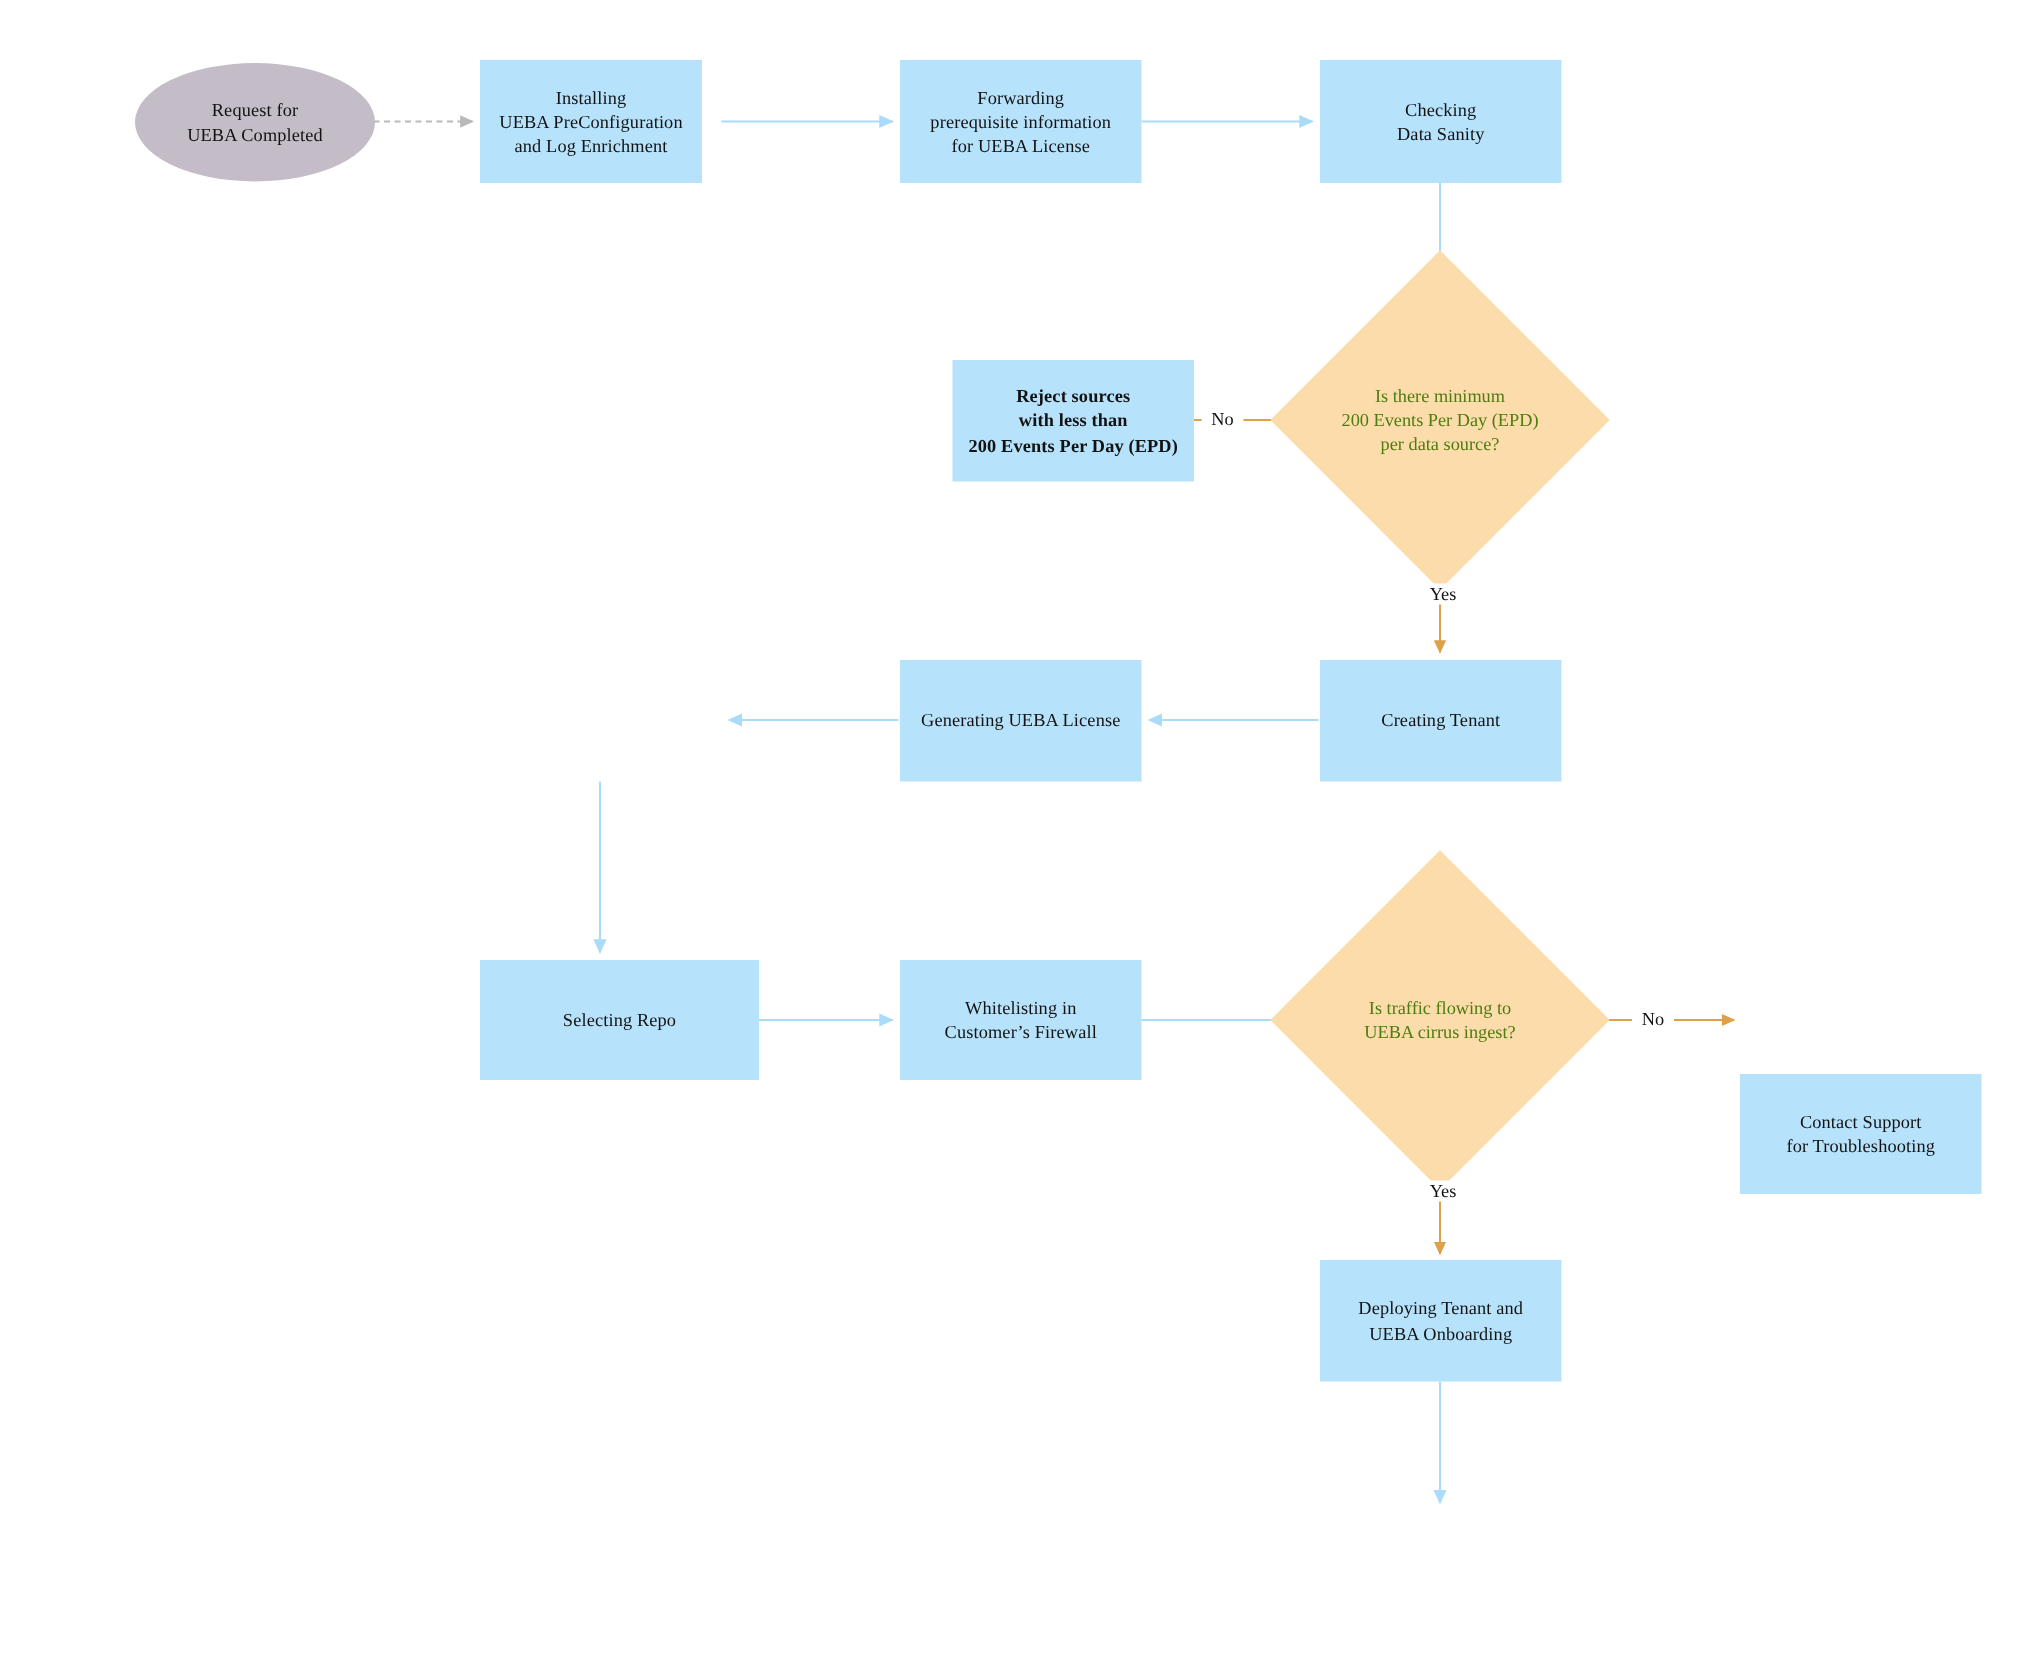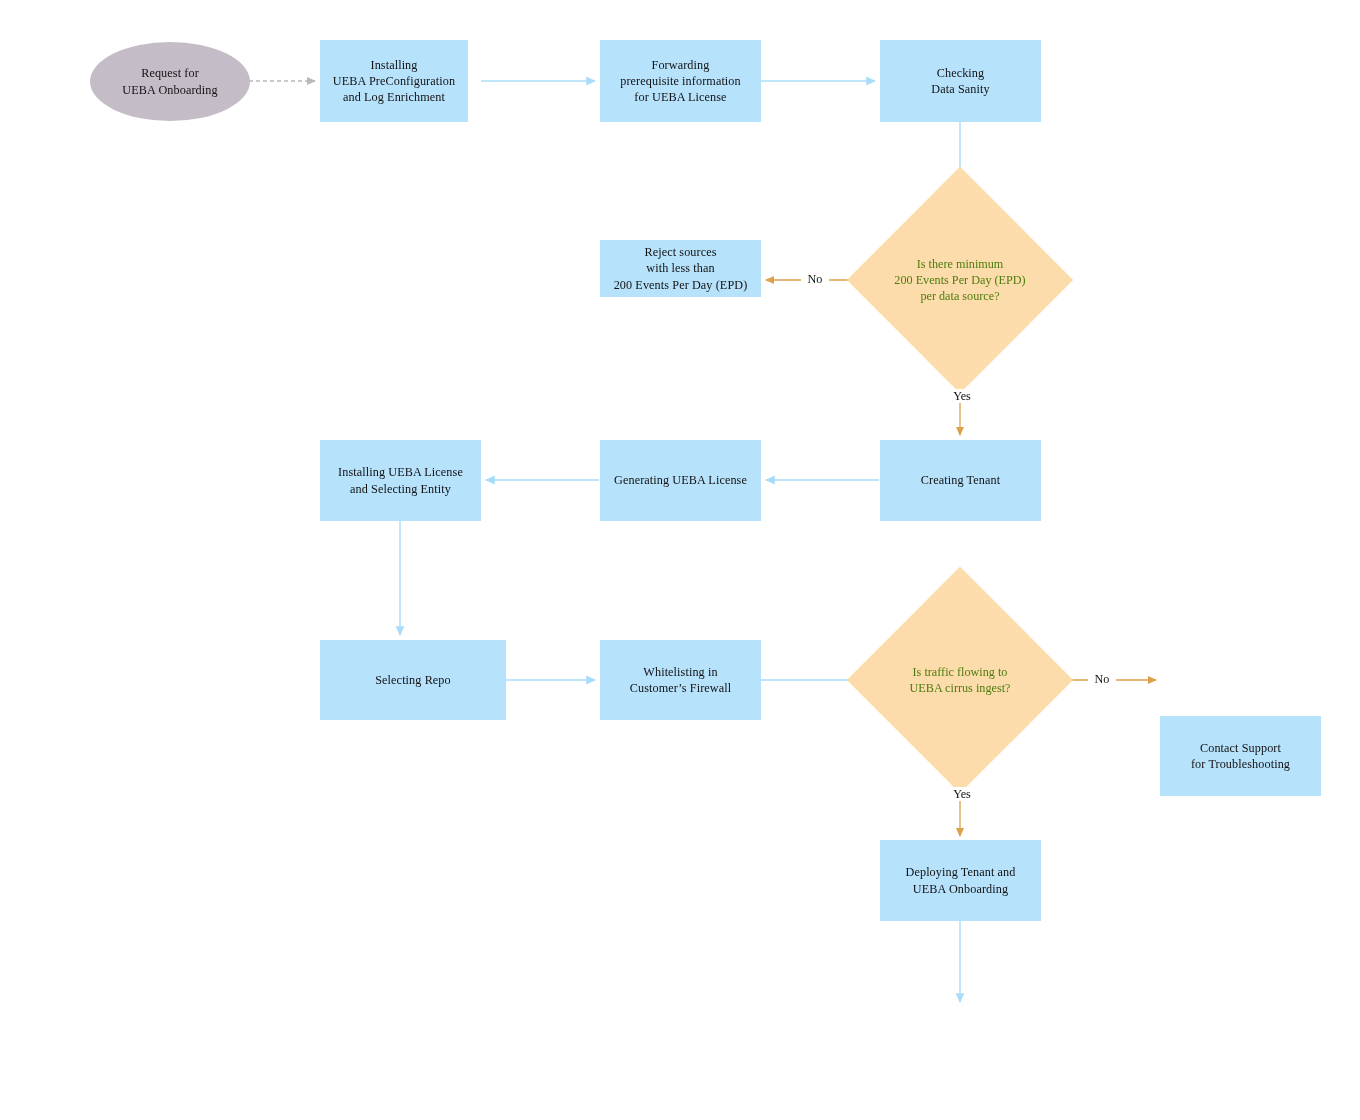--- a/index.html
+++ b/index.html
@@ -132,65 +132,61 @@
 
     <line x1="1040" y1="680" x2="1156" y2="680" stroke="#dca14a" stroke-width="1.3" marker-end="url(#ah-orange)"></line>
 
     <line x1="960" y1="762" x2="960" y2="836" stroke="#dca14a" stroke-width="1.3" marker-end="url(#ah-orange)"></line>
 
     <line x1="960" y1="921" x2="960" y2="1002" stroke="#aadcfa" stroke-width="1.4" marker-end="url(#ah-blue)"></line>
   </svg>
 
   <div class="node terminal" style="left:90px; top:42px; width:160px; height:79px;">
     <span class="lbl">Request for
-UEBA Onboarding</span>
+UEBA Completed</span>
   </div>
 
   <div class="node box" style="left:320px; top:40px; width:148px; height:82px;">
     <span class="lbl">Installing
 UEBA PreConfiguration
 and Log Enrichment</span>
   </div>
 
   <div class="node box" style="left:600px; top:40px; width:161px; height:82px;">
     <span class="lbl">Forwarding
 prerequisite information
 for UEBA License</span>
   </div>
 
   <div class="node box" style="left:880px; top:40px; width:161px; height:82px;">
     <span class="lbl">Checking
 Data Sanity</span>
   </div>
 
-  <div class="node box" style="left:600px; top:240px; width:161px; height:57px;">
+  <div class="node box" style="left:635px; top:240px; width:161px; height:81px;font-weight:bold;">
     <span class="lbl">Reject sources
 with less than
 200 Events Per Day (EPD)</span>
   </div>
 
   <div class="diamond-wrap" style="left:880px; top:200px; width:160px; height:160px;">
     <div class="diamond-shape"></div>
     <div class="node-inner">Is there minimum
 200 Events Per Day (EPD)
 per data source?</div>
   </div>
 
   <div class="edge-label" style="left:801px; top:272px; width:28px;">
     <span>No</span>
   </div>
 
   <div class="edge-label" style="left:946px; top:389px; width:32px;">
     <span>Yes</span>
   </div>
 
-  <div class="node box" style="left:320px; top:440px; width:161px; height:81px;">
-    <span class="lbl">Installing UEBA License
-and Selecting Entity</span>
-  </div>
 
   <div class="node box" style="left:880px; top:440px; width:161px; height:81px;">
     <span class="lbl">Creating Tenant</span>
   </div>
 
   <div class="node box" style="left:600px; top:440px; width:161px; height:81px;">
     <span class="lbl">Generating UEBA License</span>
   </div>
 
   <div class="node box" style="left:320px; top:640px; width:186px; height:80px;">

